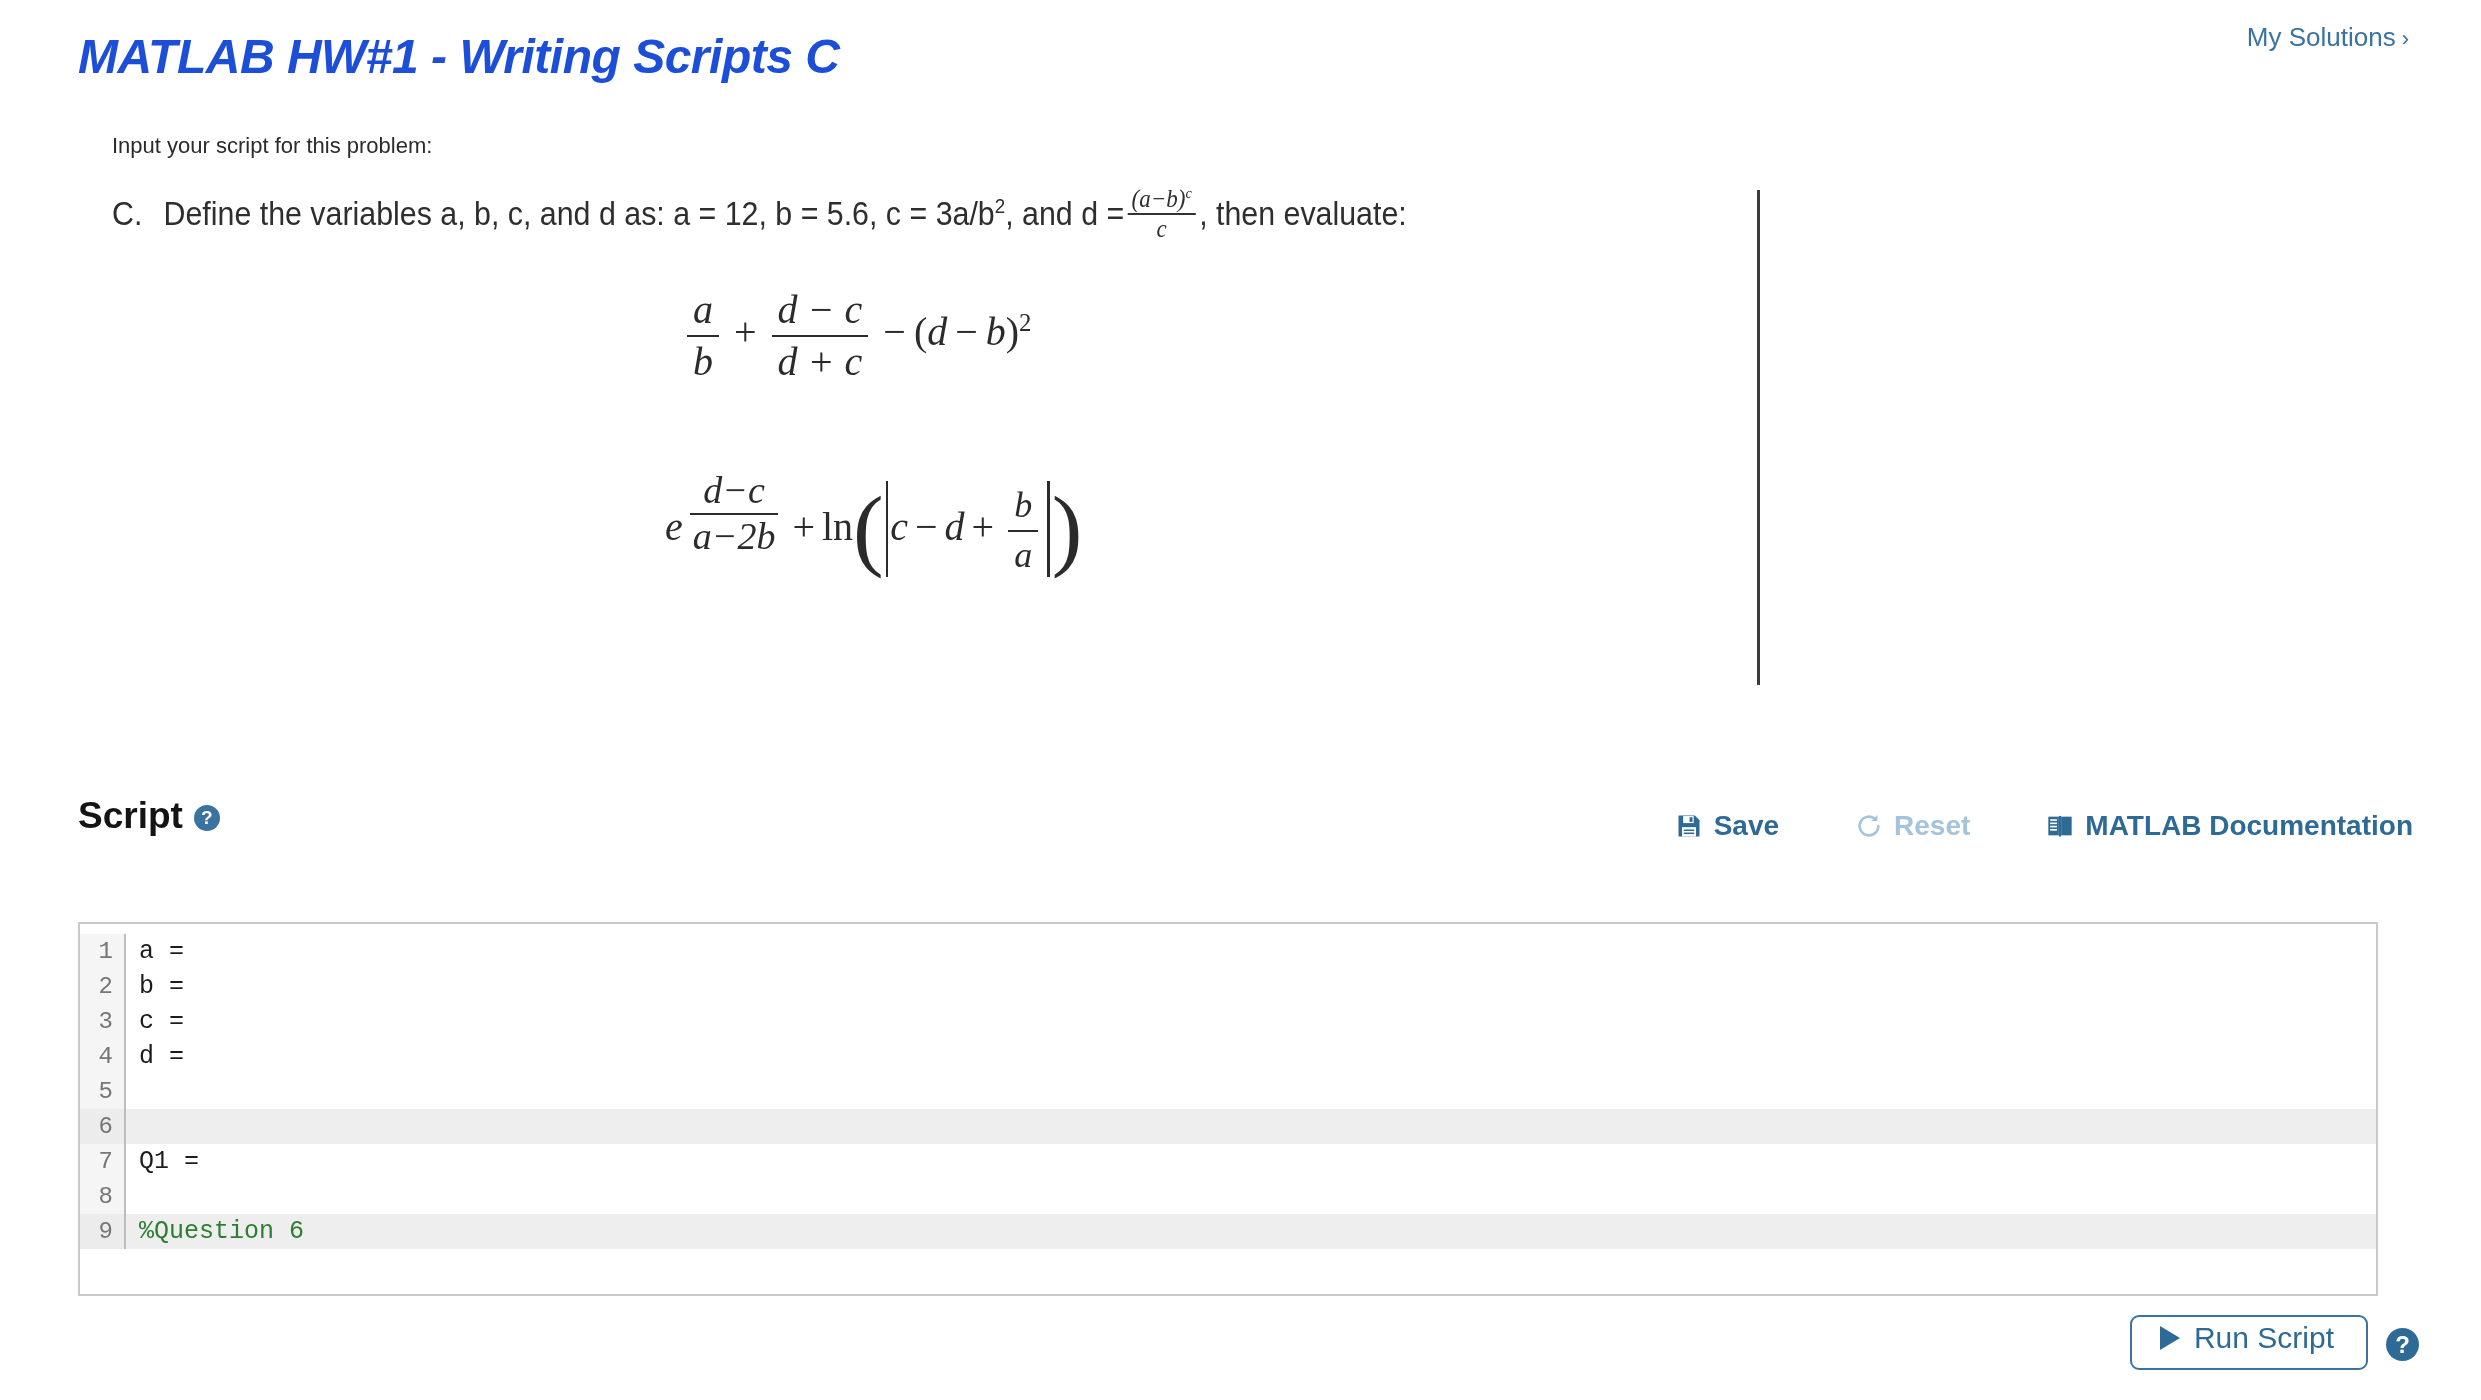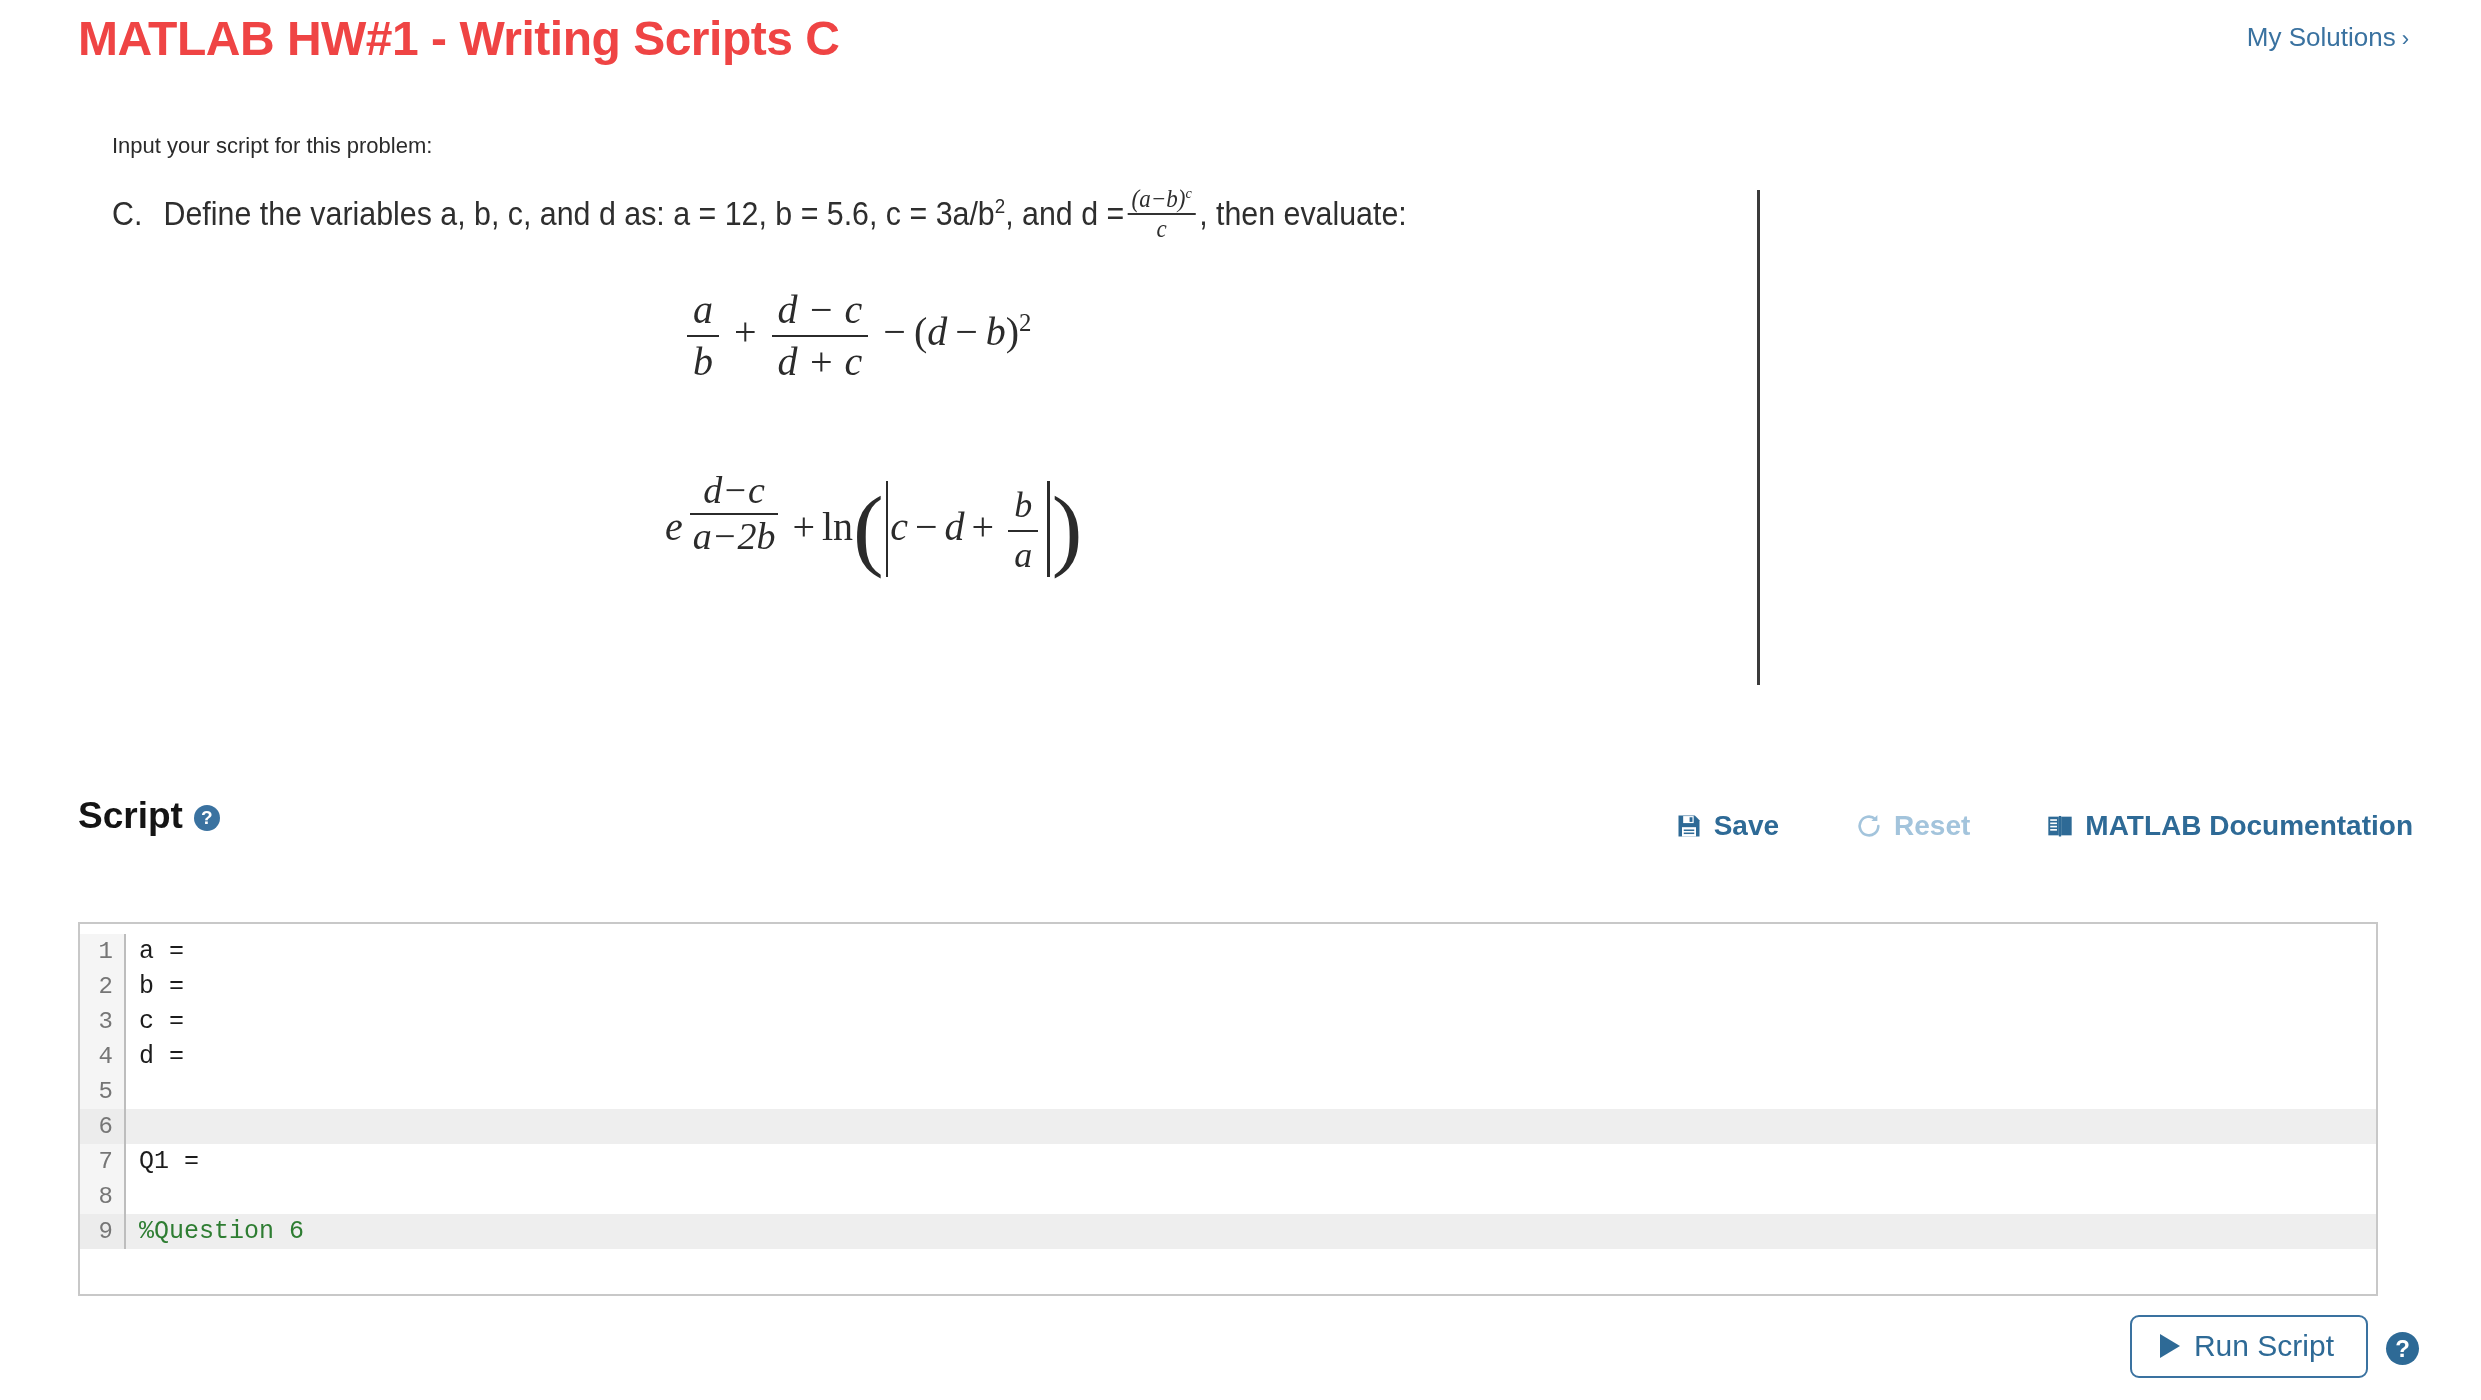--- a/index.html
+++ b/index.html
@@ -19,26 +19,27 @@
   
   .page-header {
     position: absolute;
     left: 0; top: 0;
     width: 2481px;
     height: 110px;
   }
   .page-title {
     position: absolute;
     left: 78px;
-    top: 11px;
+    top: 29px;
     font-size: 48px;
     font-weight: bold;
     letter-spacing: -0.5px;
-    color: #ef4444;
+    color: #1d4ed8;
     white-space: nowrap;
+    font-style: italic;
   }
   .my-solutions {
     position: absolute;
     right: 72px;
     top: 22px;
     font-size: 26px;
     color: #3a72a0;
     text-decoration: none;
     white-space: nowrap;
     cursor: pointer;
@@ -290,21 +291,21 @@
   .run-btn {
     display: flex;
     align-items: center;
     gap: 14px;
     border: 2px solid #3a72a0;
     border-radius: 9px;
     background: #ffffff;
     color: #2e6a96;
     font-size: 30px;
     font-family: "Liberation Sans", sans-serif;
-    padding: 12px 32px 13px 28px;
+    padding: 4px 32px 13px 28px;
     cursor: pointer;
     white-space: nowrap;
   }
   .play-tri {
     width: 0; height: 0;
     border-left: 20px solid #2e6a96;
     border-top: 12px solid transparent;
     border-bottom: 12px solid transparent;
   }
 </style>

